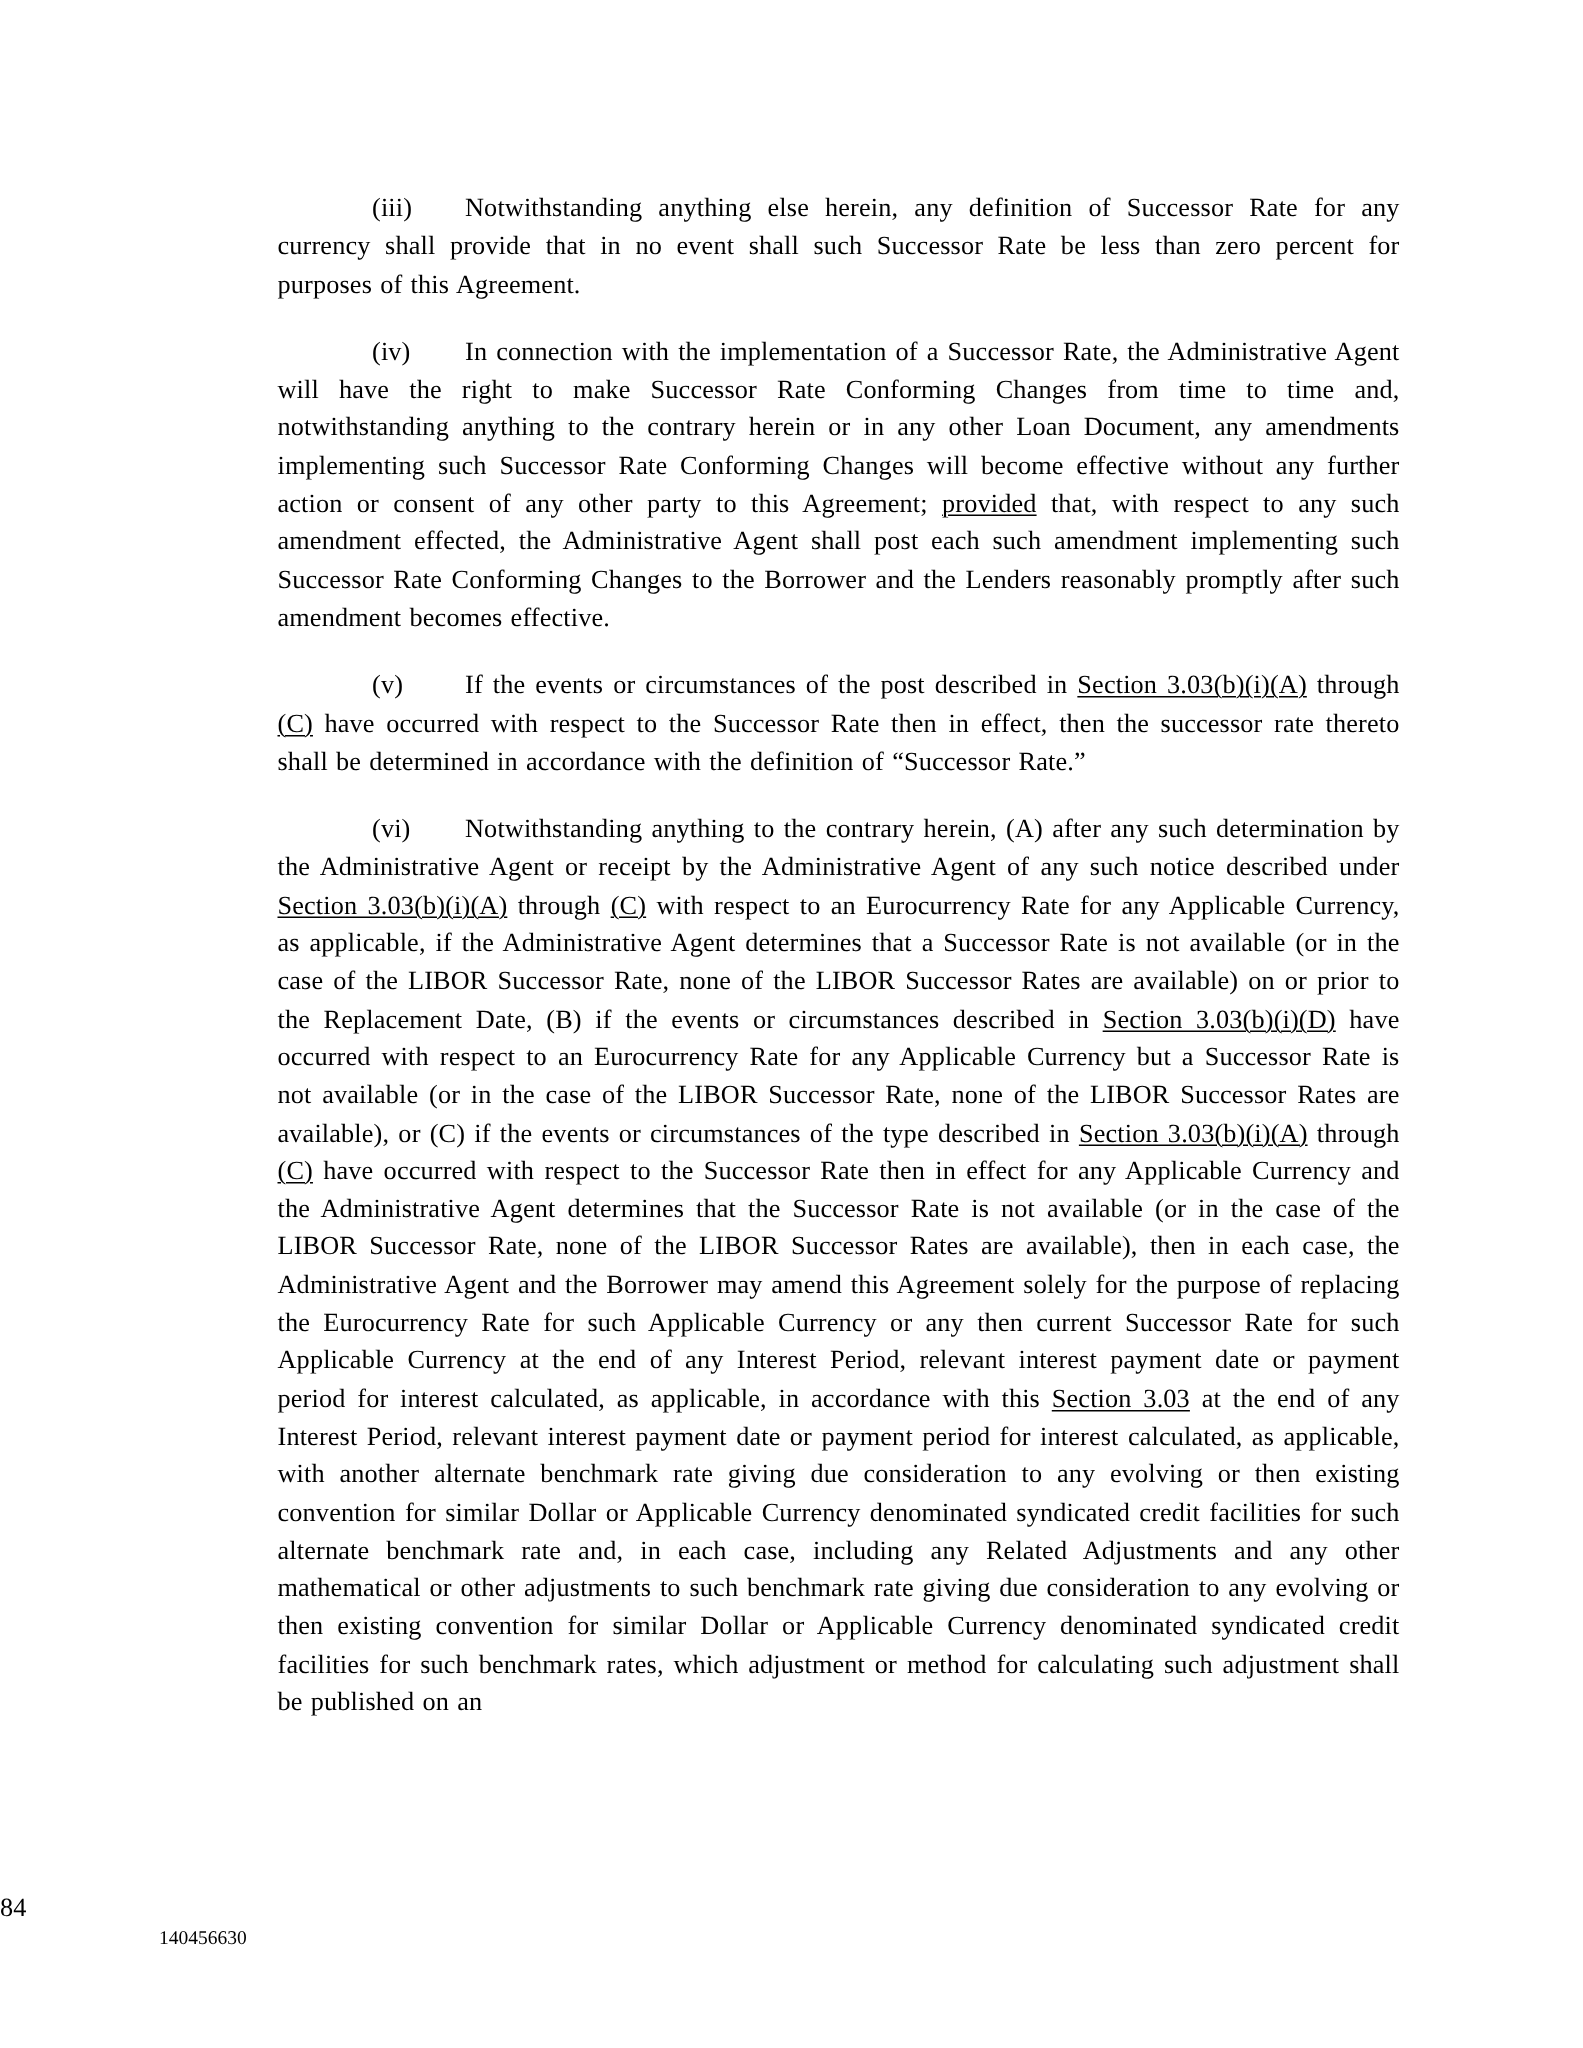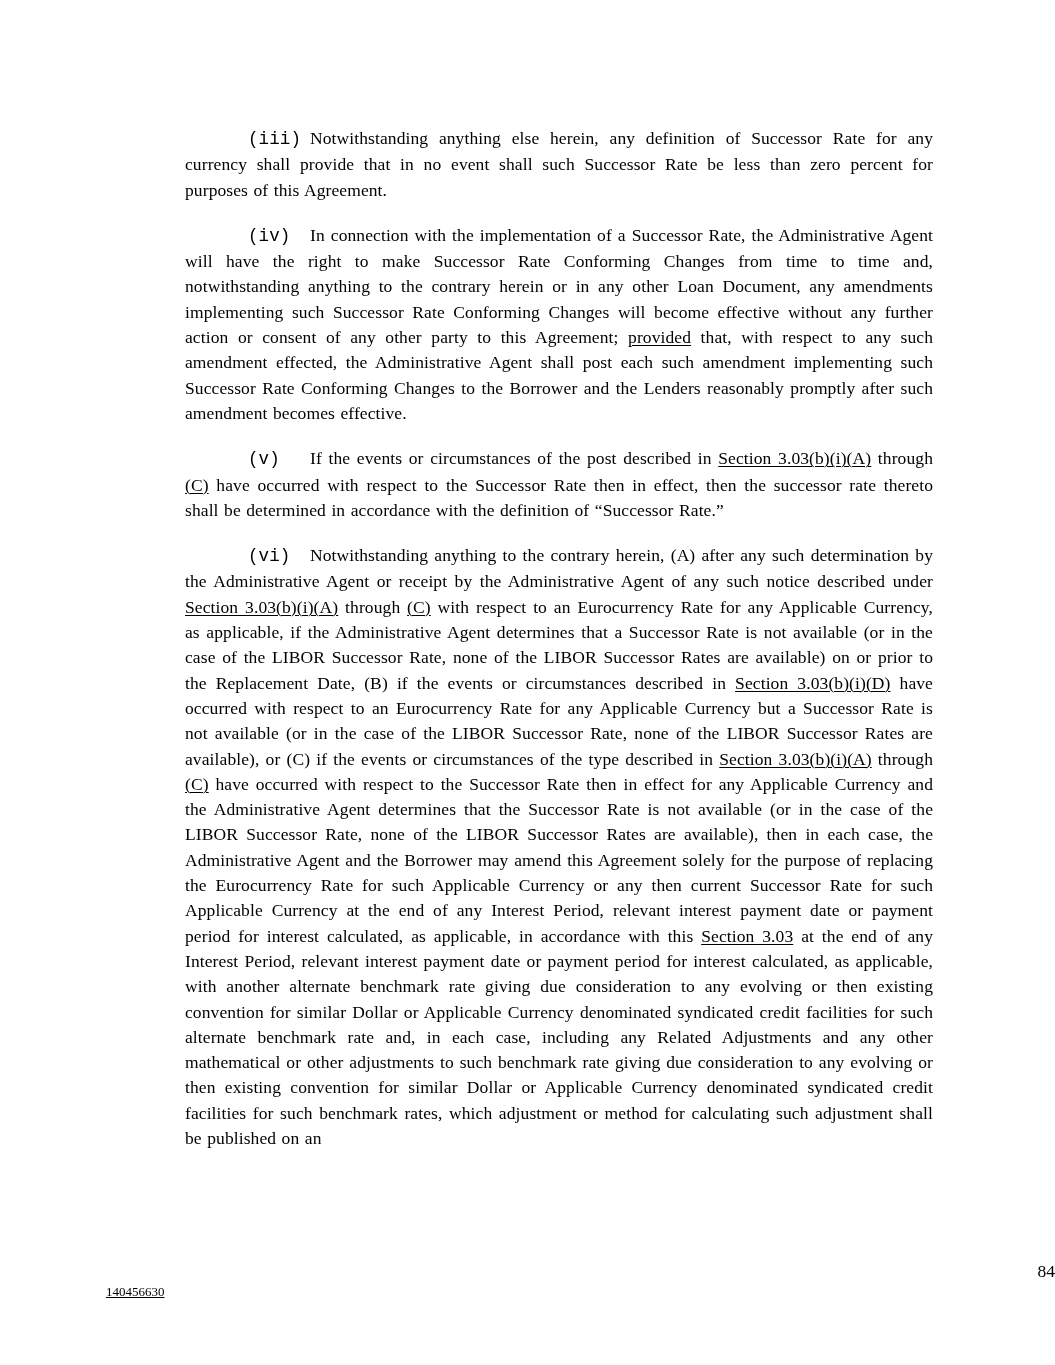--- a/index.html
+++ b/index.html
@@ -28,43 +28,41 @@
     text-align: justify;
     text-indent: 63px;
     letter-spacing: 0.1px;
     word-spacing: 1px;
   }
   span.tab-label {
     display: inline-block;
     width: 62px;
     text-indent: 0;
     letter-spacing: 0.1px;
-    font-family: Liberation Mono, monospace;
   }
   span.u {
     text-decoration: underline;
     text-decoration-thickness: 1px;
     text-underline-offset: 2px;
   }
   .page-number {
     position: absolute;
     top: 1259px;
     left: 0;
     width: 1055px;
-    text-align: right;
+    text-align: left;
     font-size: 17.5px;
     line-height: 25px;
   }
   .doc-id {
     position: absolute;
     top: 1284px;
     left: 106px;
     font-size: 13px;
     line-height: 16px;
-    text-decoration: underline;
   }
 </style>
 </head>
 <body>
 
 <main class="doc-body">
   <p class="para">
     <span class="tab-label">(iii)</span><span><span>Notwithstanding anything else herein, any definition of Successor Rate for any currency shall provide that in no event shall such Successor Rate be less than zero percent for purposes of this Agreement.</span></span>
   </p>
   <p class="para">

